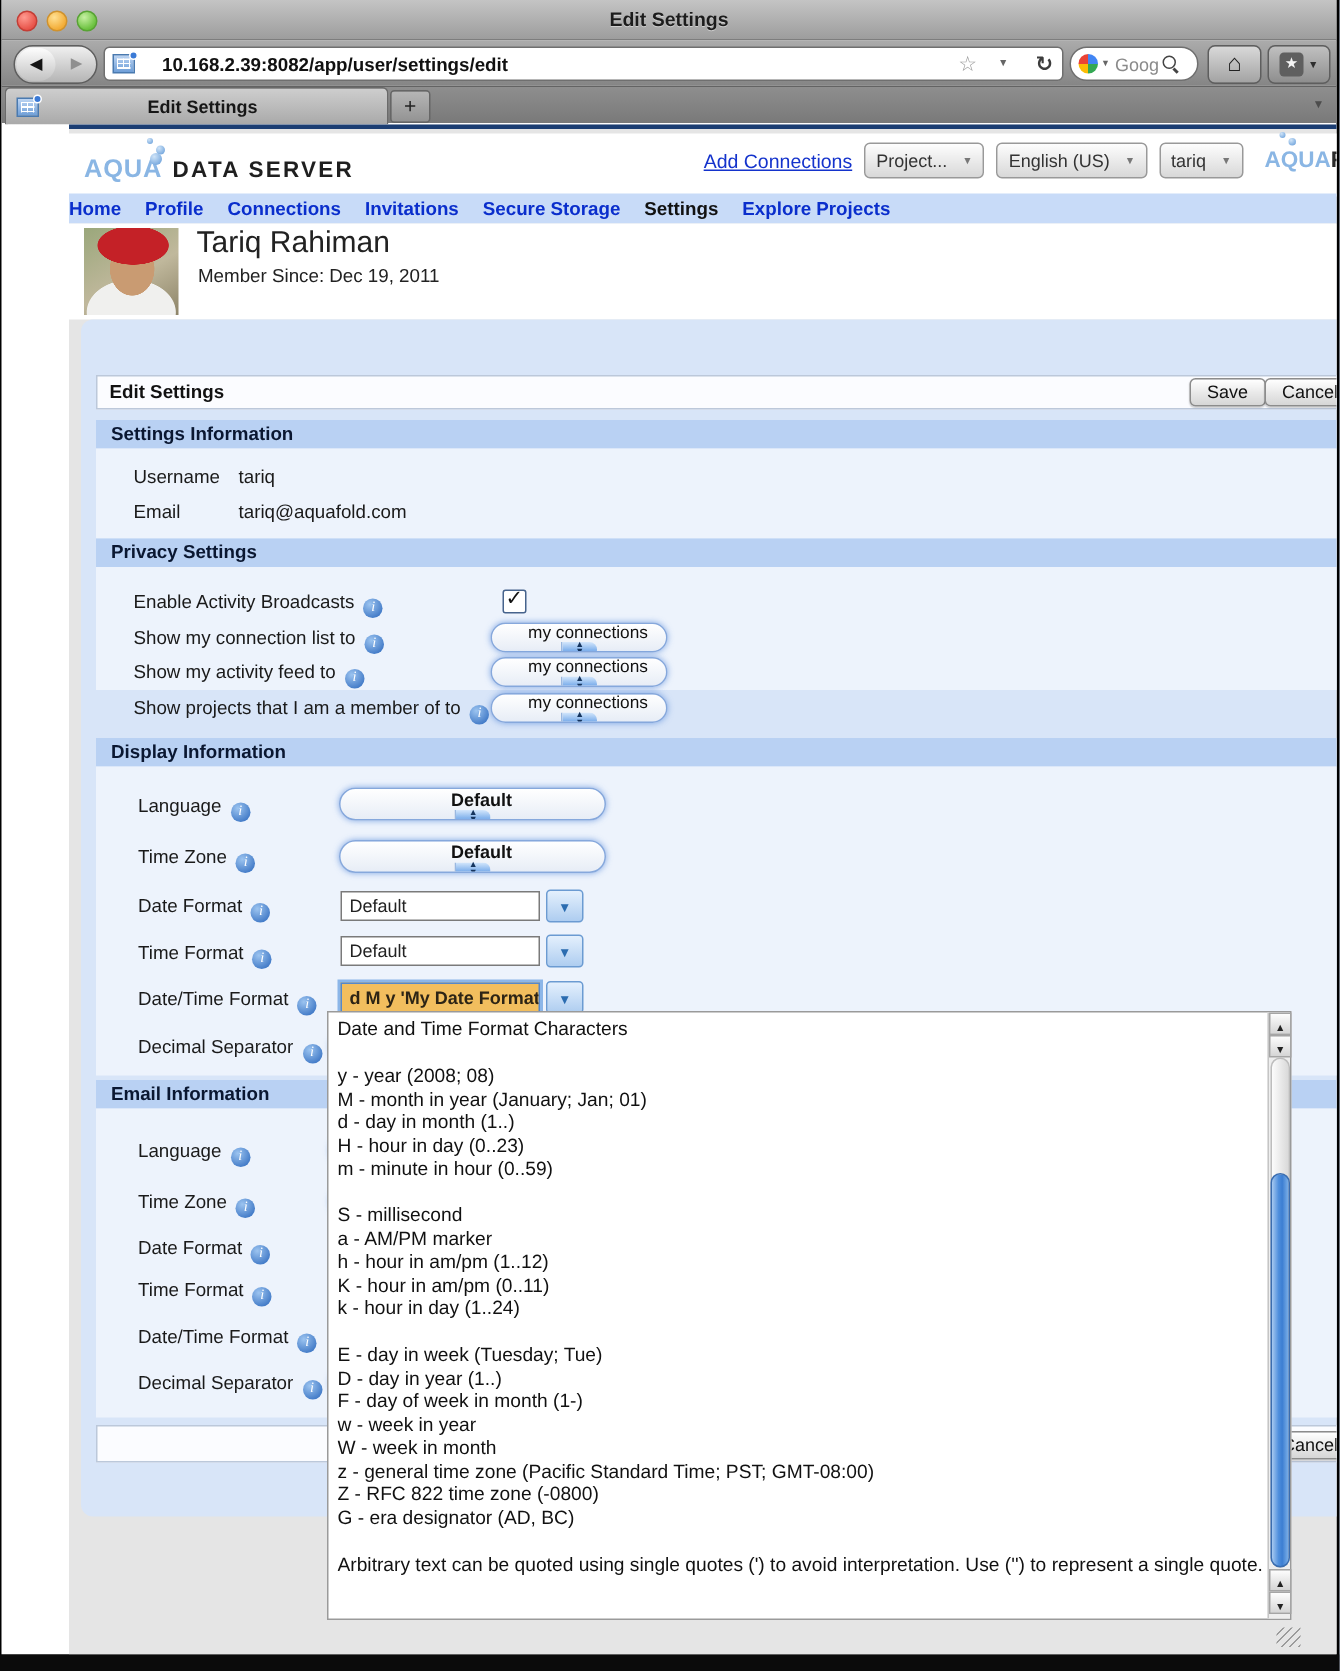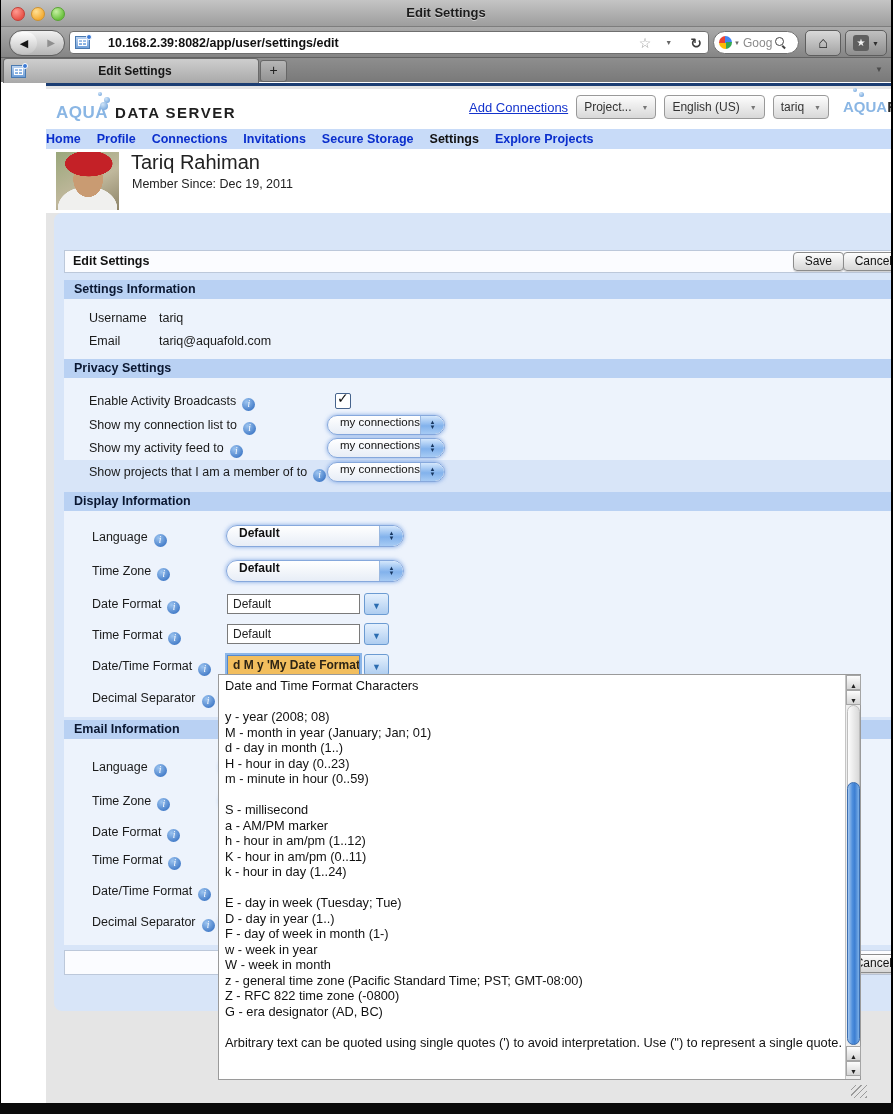--- a/index.html
+++ b/index.html
@@ -81,21 +81,21 @@
   .rowtitle{position:absolute;left:8px;top:0;height:21px;line-height:21px;font-size:12.5px;font-weight:bold;color:#111;}
   .mac-btn{position:absolute;height:19px;line-height:17px;padding:0 11px;border:1px solid #8c8c8c;border-radius:4px;background:linear-gradient(#ffffff,#ececec 45%,#d6d6d6);font-size:12px;color:#111;text-align:center;box-shadow:0 1px 1px rgba(0,0,0,.18);box-sizing:border-box;}
   .sechdr{position:absolute;left:10px;width:849px;height:19px;background:#b9d1f3;line-height:19px;font-size:12.5px;font-weight:bold;color:#0a1731;padding-left:10px;box-sizing:border-box;}
   .secbody{position:absolute;left:10px;width:849px;background:#edf3fc;}
   .flabel{position:absolute;font-size:12.5px;color:#1a1a1a;white-space:nowrap;}
   .info{display:inline-block;width:13px;height:13px;border-radius:50%;background:radial-gradient(circle at 35% 30%,#9cc4f0,#447cc8 75%);color:#fff;font-size:9.5px;font-style:italic;font-family:"Liberation Serif",serif;text-align:center;line-height:13px;vertical-align:-2px;margin-left:6px;}
   .i-info::after{content:"i";}
   .checkbox{position:absolute;width:14px;height:14px;background:#fff;border:1.5px solid #46638c;border-radius:2px;}
   .i-check::after{content:"✓";}
   .checkbox span{position:absolute;left:1px;top:-4px;font-size:14px;font-weight:bold;color:#111;}
-  .aqua{position:absolute;height:20px;border:1px solid #86a8dc;border-radius:11px;background:linear-gradient(#ffffff,#e7edf6);box-shadow:0 0 4px rgba(90,140,220,.75);display:flex;align-items:flex-start;overflow:hidden;box-sizing:border-box;}
+  .aqua{position:absolute;height:20px;border:1px solid #86a8dc;border-radius:11px;background:linear-gradient(#ffffff,#e7edf6);box-shadow:0 0 4px rgba(90,140,220,.75);display:flex;align-items:center;overflow:hidden;box-sizing:border-box;flex-direction:column;}
   .aqua .txt{flex:1;font-size:11.5px;color:#111;padding-left:12px;white-space:nowrap;}
   .aqua.big{height:22px;border-radius:12px;}
   .aqua.big .txt{font-size:12px;font-weight:bold;}
   .cap{width:23px;height:100%;border-left:1px solid #9ab8e0;border-radius:0 11px 11px 0;background:linear-gradient(#d4e7fc,#82b2ec 55%,#a7cbf4);display:flex;flex-direction:column;align-items:center;justify-content:center;color:#16355e;}
   .cap .i-up{font-size:6px;line-height:5px;} .cap .i-dn{font-size:6px;line-height:5px;}
   .i-up::after{content:"▲";}
   .combo-inp{position:absolute;height:20px;border:1px solid #7a7a7a;background:#fff;font-size:12px;color:#222;line-height:18px;padding-left:5px;box-sizing:border-box;white-space:nowrap;overflow:hidden;}
   .combo-btn{position:absolute;width:25px;height:22px;border:1px solid #6b9bd2;border-radius:3px;background:linear-gradient(#e4f0fd,#aecdf0);text-align:center;line-height:20px;box-sizing:border-box;}
   .combo-btn .i-dn{font-size:9px;color:#2b6cb0;}
   .combo-inp.hl{background:#f2be5e;font-weight:bold;color:#2d2415;border:1px solid #5588cc;box-shadow:0 0 0 2px #8cb6e8;}

